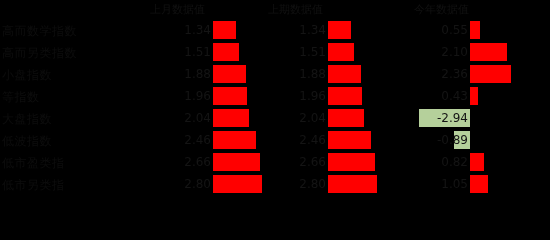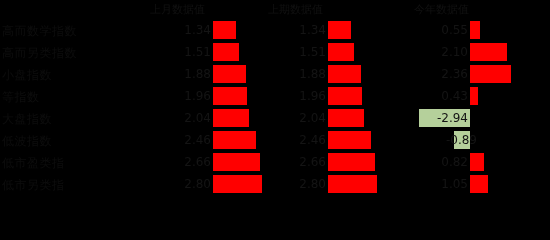--- a/index.html
+++ b/index.html
@@ -112,21 +112,21 @@
         <div class="bar neg" style="left: 418.55px; width: 51.45px;"></div>
         <div class="val" style="left: 410px; width: 58px;">-2.94</div>
       </div>
       <div class="row">
         <div class="row-label">低波指数</div>
         <div class="bar pos" style="left: 213px; width: 43.05px;"></div>
         <div class="val" style="left: 153px; width: 58px;">2.46</div>
         <div class="bar pos" style="left: 328px; width: 43.05px;"></div>
         <div class="val" style="left: 268px; width: 58px;">2.46</div>
         <div class="bar neg" style="left: 454.425px; width: 15.575px;"></div>
-        <div class="val" style="left: 419px; width: 58px;">-0.89</div>
+        <div class="val" style="left: 410px; width: 58px;">-0.89</div>
       </div>
       <div class="row">
         <div class="row-label">低市盈类指</div>
         <div class="bar pos" style="left: 213px; width: 46.55px;"></div>
         <div class="val" style="left: 153px; width: 58px;">2.66</div>
         <div class="bar pos" style="left: 328px; width: 46.55px;"></div>
         <div class="val" style="left: 268px; width: 58px;">2.66</div>
         <div class="bar pos" style="left: 470px; width: 14.35px;"></div>
         <div class="val" style="left: 410px; width: 58px;">0.82</div>
       </div>

